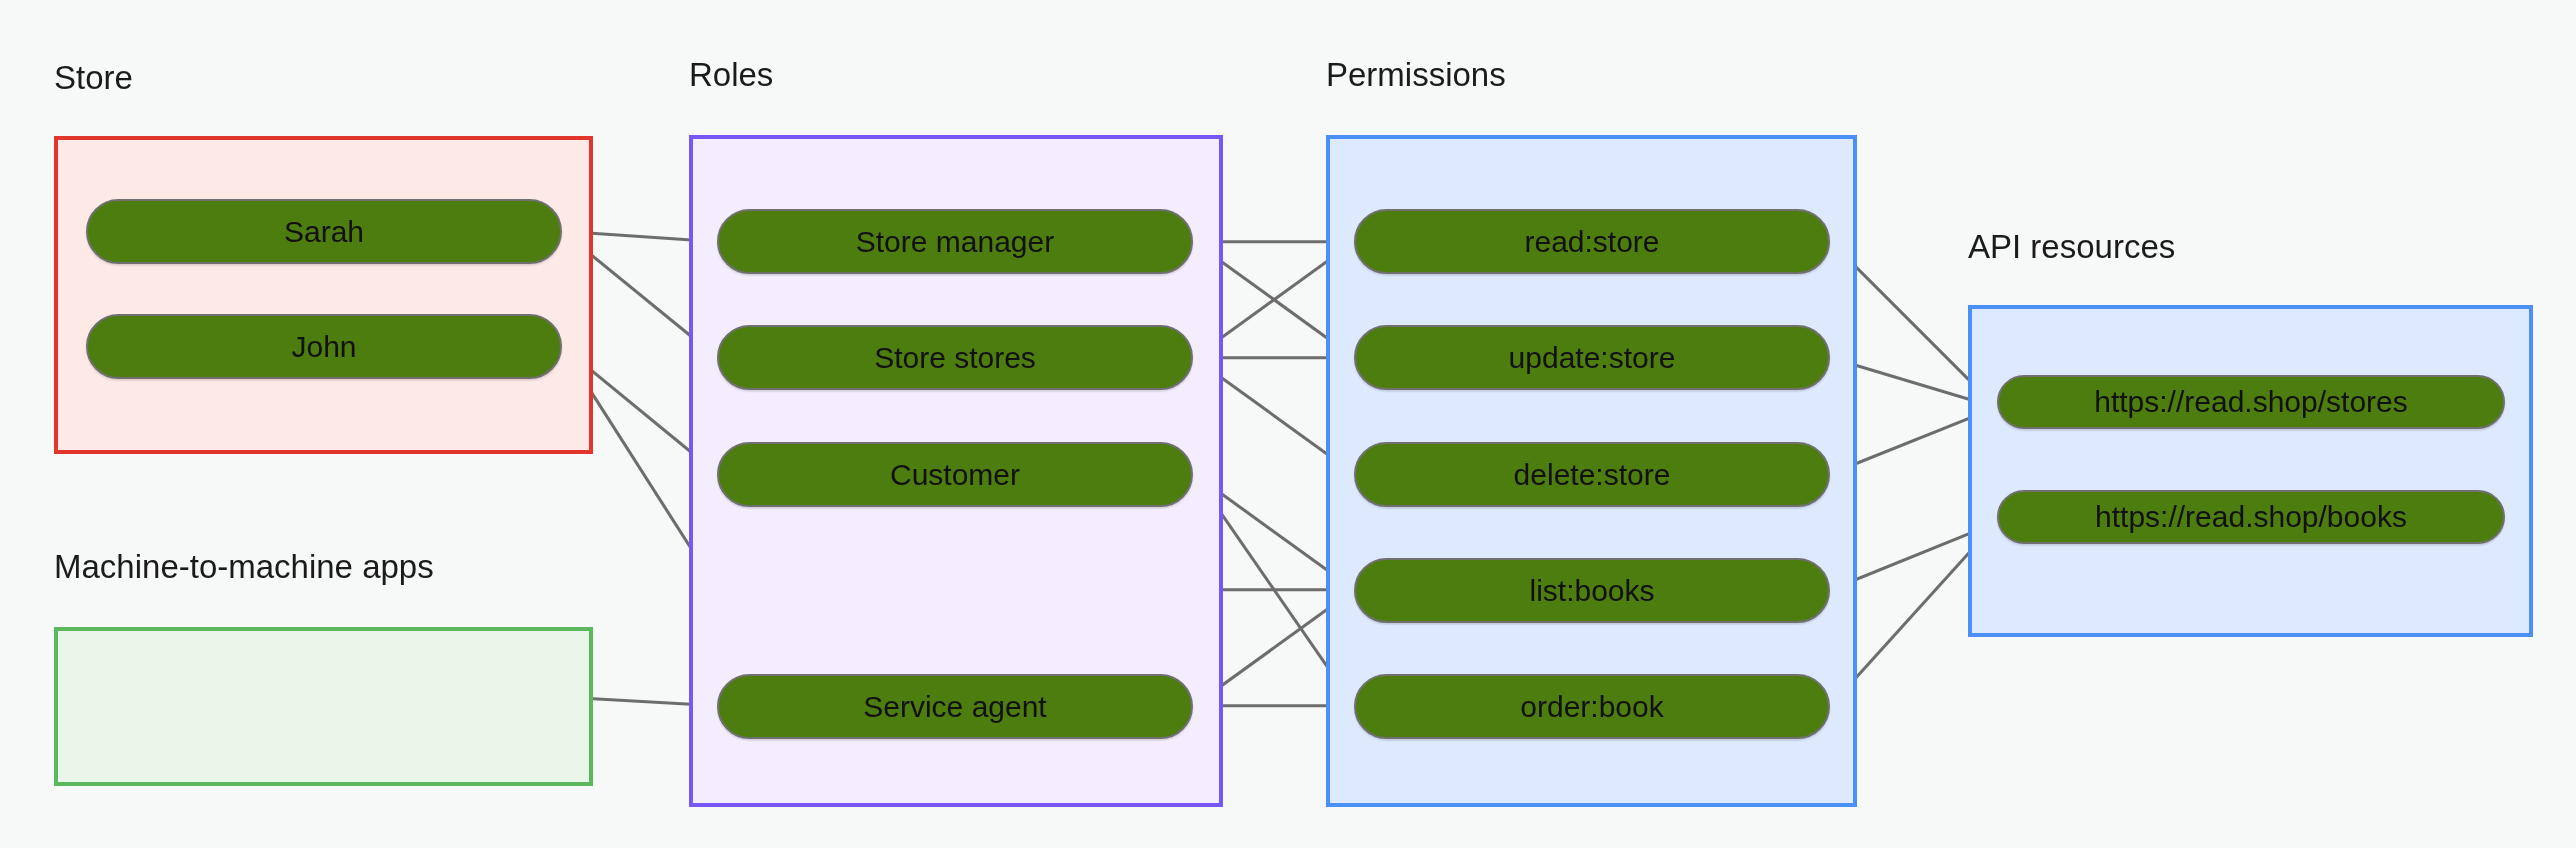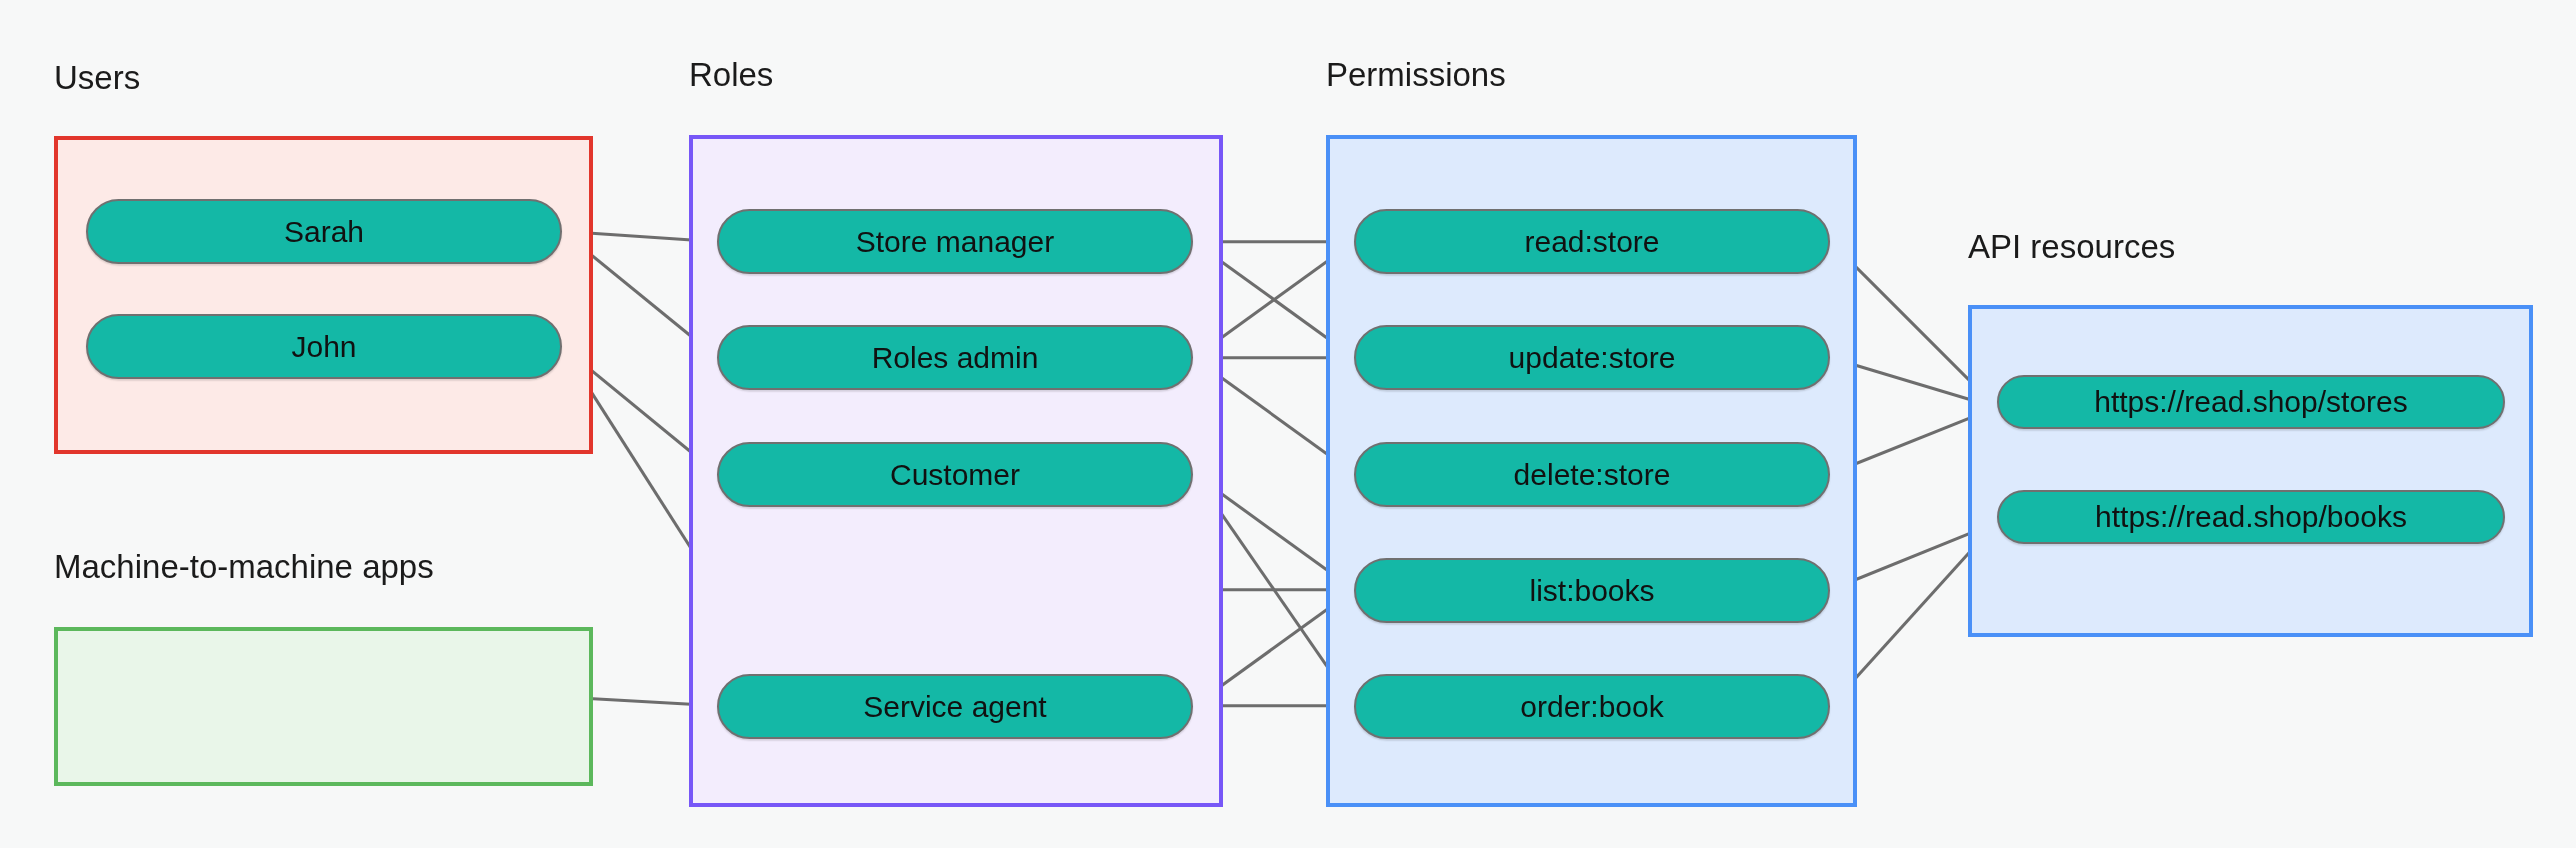--- a/index.html
+++ b/index.html
@@ -31,21 +31,21 @@
   .caption.users{left:54px;top:61px;}
   .caption.m2m{left:54px;top:550px;}
   .caption.roles{left:689px;top:58px;}
   .caption.perms{left:1326px;top:58px;}
   .caption.apires{left:1968px;top:230px;}
 
   
   .pill{
     position:absolute;
     box-sizing:border-box;
-    background:#14b8a6;
+    background:#4d7c0f;
     border:2.6px solid #707070;
     border-radius:872px;
     display:flex;
     align-items:center;
     justify-content:center;
     font-size:30px;
     color:#111111;
     white-space:nowrap;
     box-shadow:0 1.7px 1.7px rgba(0,0,0,0.13);
   }
@@ -119,37 +119,37 @@
     <circle cx="822" cy="809" r="11"></circle>
     <circle cx="1552" cy="277" r="11"></circle>
     <circle cx="1552" cy="410" r="11"></circle>
     <circle cx="1552" cy="543" r="11"></circle>
     <circle cx="1552" cy="676" r="11"></circle>
     <circle cx="1552" cy="809" r="11"></circle>
     <circle cx="2288" cy="467" r="11"></circle>
     <circle cx="2288" cy="599" r="11"></circle>
   </svg>
 
-  <div class="caption users">Users</div>
+  <div class="caption users">Store</div>
   <div class="caption m2m">Machine-to-machine apps</div>
   <div class="caption roles">Roles</div>
   <div class="caption perms">Permissions</div>
   <div class="caption apires">API resources</div>
 
   <div class="group users"></div>
   <div class="group m2m"></div>
   <div class="group roles"></div>
   <div class="group perms"></div>
   <div class="group apires"></div>
 
   <div class="pill u u1">Sarah</div>
   <div class="pill u u2">John</div>
 
   <div class="pill r r1">Store manager</div>
-  <div class="pill r r2">Roles admin</div>
+  <div class="pill r r2">Store stores</div>
   <div class="pill r r3">Customer</div>
   <div class="pill r r5">Service agent</div>
 
   <div class="pill p p1">read:store</div>
   <div class="pill p p2">update:store</div>
   <div class="pill p p3">delete:store</div>
   <div class="pill p p4">list:books</div>
   <div class="pill p p5">order:book</div>
 
   <div class="pill a a1">https://read.shop/stores</div>

